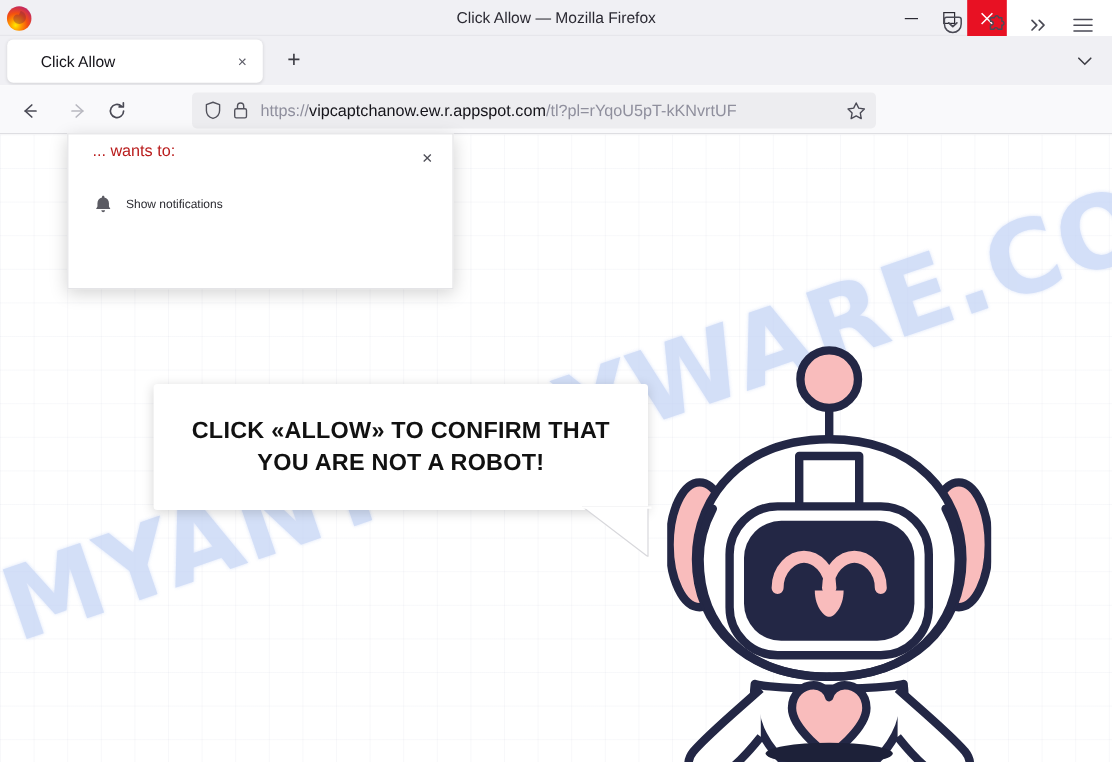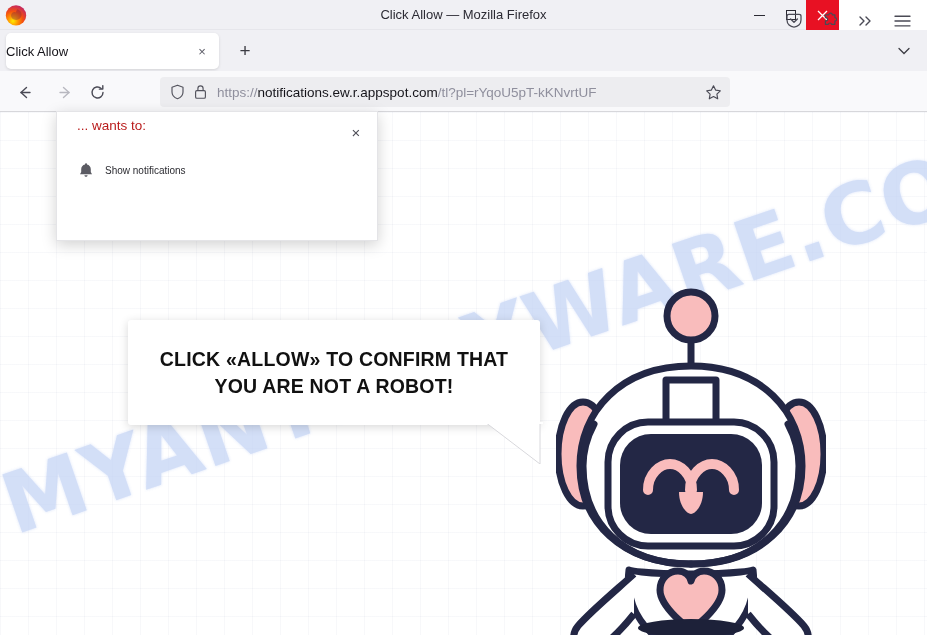--- a/index.html
+++ b/index.html
@@ -40,21 +40,21 @@
     position: absolute; top: 30px; left: 0; width: 927px; height: 41px;
     background: #f0f0f4;
   }
   .tab {
     position: absolute; left: 6px; top: 3px; width: 213px; height: 36px;
     background: #ffffff; border-radius: 5px;
     box-shadow: 0 1px 3px rgba(0,0,0,.12);
     display: flex; align-items: center;
   }
   .tab-title {
-    margin-left: 0; font-size: 13px; color: #15141a; flex: 1;
+    margin-left: 28px; font-size: 13px; color: #15141a; flex: 1;
     white-space: nowrap; overflow: hidden; text-overflow: ellipsis;
   }
   .tab-close {
     width: 24px; height: 24px; margin-right: 5px;
     display: flex; align-items: center; justify-content: center;
     font-size: 13px; color: #5b5b66;
   }
   .newtab {
     position: absolute; left: 231px; top: 8px; width: 28px; height: 26px;
     display: flex; align-items: center; justify-content: center;
@@ -252,21 +252,21 @@
       <svg width="15" height="16" viewBox="0 0 15 16">
         <path d="M7.5 1.2 L13 3.2 V8 c0 3.6-3 5.9-5.5 6.7C5 13.9 2 11.6 2 8 V3.2 Z" stroke="#52525c" stroke-width="1.15" fill="none" stroke-linejoin="round"></path>
       </svg>
     </span>
     <span class="url-lock">
       <svg width="13" height="16" viewBox="0 0 13 16">
         <rect x="1.6" y="6.6" width="9.8" height="7.6" rx="1.3" stroke="#52525c" stroke-width="1.15" fill="none"></rect>
         <path d="M3.9 6.6 V4.4 a2.6 2.6 0 0 1 5.2 0 V6.6" stroke="#52525c" stroke-width="1.15" fill="none"></path>
       </svg>
     </span>
-    <span class="url-text"><span>https://</span><b>notifications.ew.r.appspot.com</b><span>/tl?pl=rYqoU5pT-kKNvrtUF</span></span>
+    <span class="url-text"><span>https://</span><b>vipcaptchanow.ew.r.appspot.com</b><span>/tl?pl=rYqoU5pT-kKNvrtUF</span></span>
     <span class="url-star">
       <svg width="17" height="17" viewBox="0 0 17 17">
         <path d="M8.5 1.8 L10.6 6.1 L15.3 6.8 L11.9 10.1 L12.7 14.8 L8.5 12.6 L4.3 14.8 L5.1 10.1 L1.7 6.8 L6.4 6.1 Z" stroke="#4a4a55" stroke-width="1.15" fill="none" stroke-linejoin="round"></path>
       </svg>
     </span>
   </div>
 
   <div class="tbicon pocket">
     <svg width="18" height="18" viewBox="0 0 18 18">
       <path d="M2 4.2 C2 3 2.9 2.4 4 2.4 H14 C15.1 2.4 16 3 16 4.2 V8 c0 4.2-3.2 7-7 7 S2 12.2 2 8 Z" stroke="#4a4a55" stroke-width="1.25" fill="none" stroke-linejoin="round"></path>

